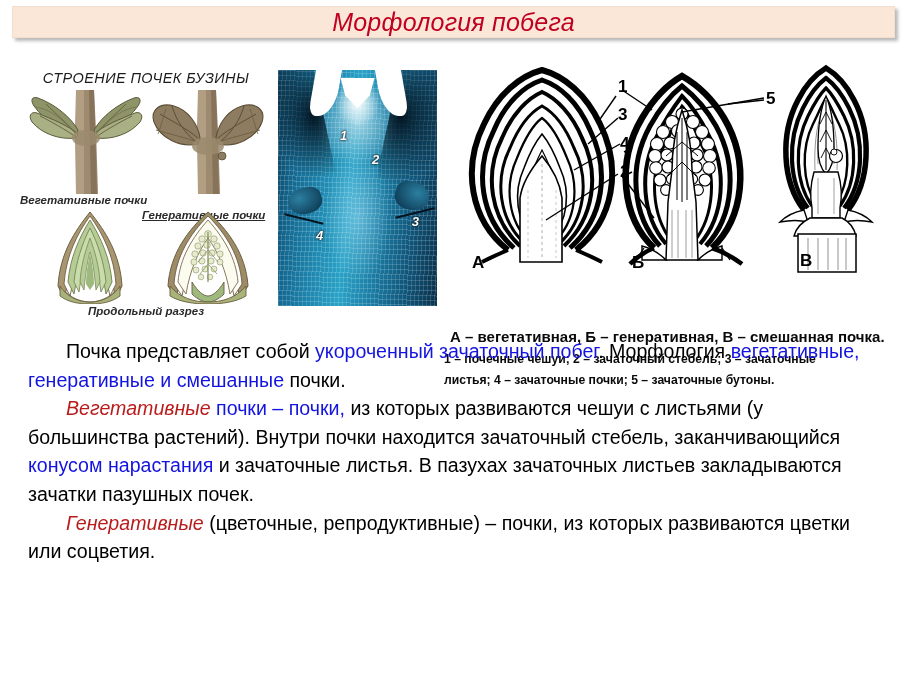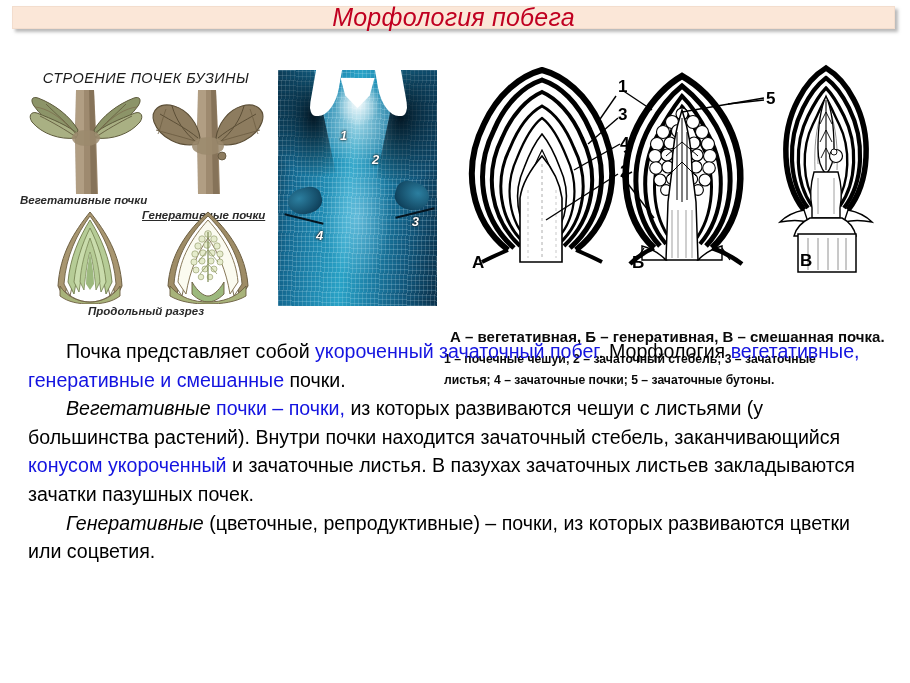--- a/index.html
+++ b/index.html
@@ -15,21 +15,21 @@
     font-family: "Liberation Sans", sans-serif;
     color: #000000;
   }
 
   
   #title-banner {
     position: absolute;
     left: 12px;
     top: 6px;
     width: 883px;
-    height: 23px;
+    height: 32px;
     background: #fbe7d8;
     border: 1px solid #f3ddcd;
     box-shadow: 3px 3px 3px rgba(130,130,130,0.55);
     display: flex;
     align-items: center;
     justify-content: center;
     box-sizing: border-box;
   }
   #title-text {
     font-size: 25px;
@@ -211,21 +211,21 @@
     width: 856px;
     font-size: 19.6px;
     line-height: 28.6px;
     color: #000000;
   }
   #body-text p {
     margin: 0;
     text-indent: 38px;
   }
   .blue  { color: #1414e0; }
-  .blue-i { color: #000000; font-style: italic; }
+  .blue-i { color: #b91c1c; font-style: italic; }
 </style>
 </head>
 <body>
 
 <div id="title-banner">
   <span id="title-text">Морфология побега</span>
 </div>
 
 <div id="figure-row">
 
@@ -491,21 +491,21 @@
 
 </div>
 
 <div id="body-text">
 
   <p>
     <span>Почка представляет собой </span><span class="blue">укороченный зачаточный побег</span><span>. Морфология </span><span class="blue">вегетативные, генеративные и смешанные</span><span> почки.</span>
   </p>
 
   <p>
-    <span class="blue-i">Вегетативные</span><span class="blue"> почки – почки, </span><span> из которых развиваются чешуи с листьями (у большинства растений). Внутри почки находится зачаточный стебель, заканчивающийся </span><span class="blue">конусом укороченный</span><span> и зачаточные листья. В пазухах зачаточных листьев закладываются зачатки пазушных почек.</span>
+    <span class="blue-i">Вегетативные</span><span class="blue"> почки – почки, </span><span> из которых развиваются чешуи с листьями (у большинства растений). Внутри почки находится зачаточный стебель, заканчивающийся </span><span class="blue">конусом нарастания</span><span> и зачаточные листья. В пазухах зачаточных листьев закладываются зачатки пазушных почек.</span>
   </p>
 
   <p>
     <span class="blue-i">Генеративные</span><span> (цветочные, репродуктивные) –  почки, из которых развиваются цветки или соцветия.</span>
   </p>
 
 
 
 </div>
 

